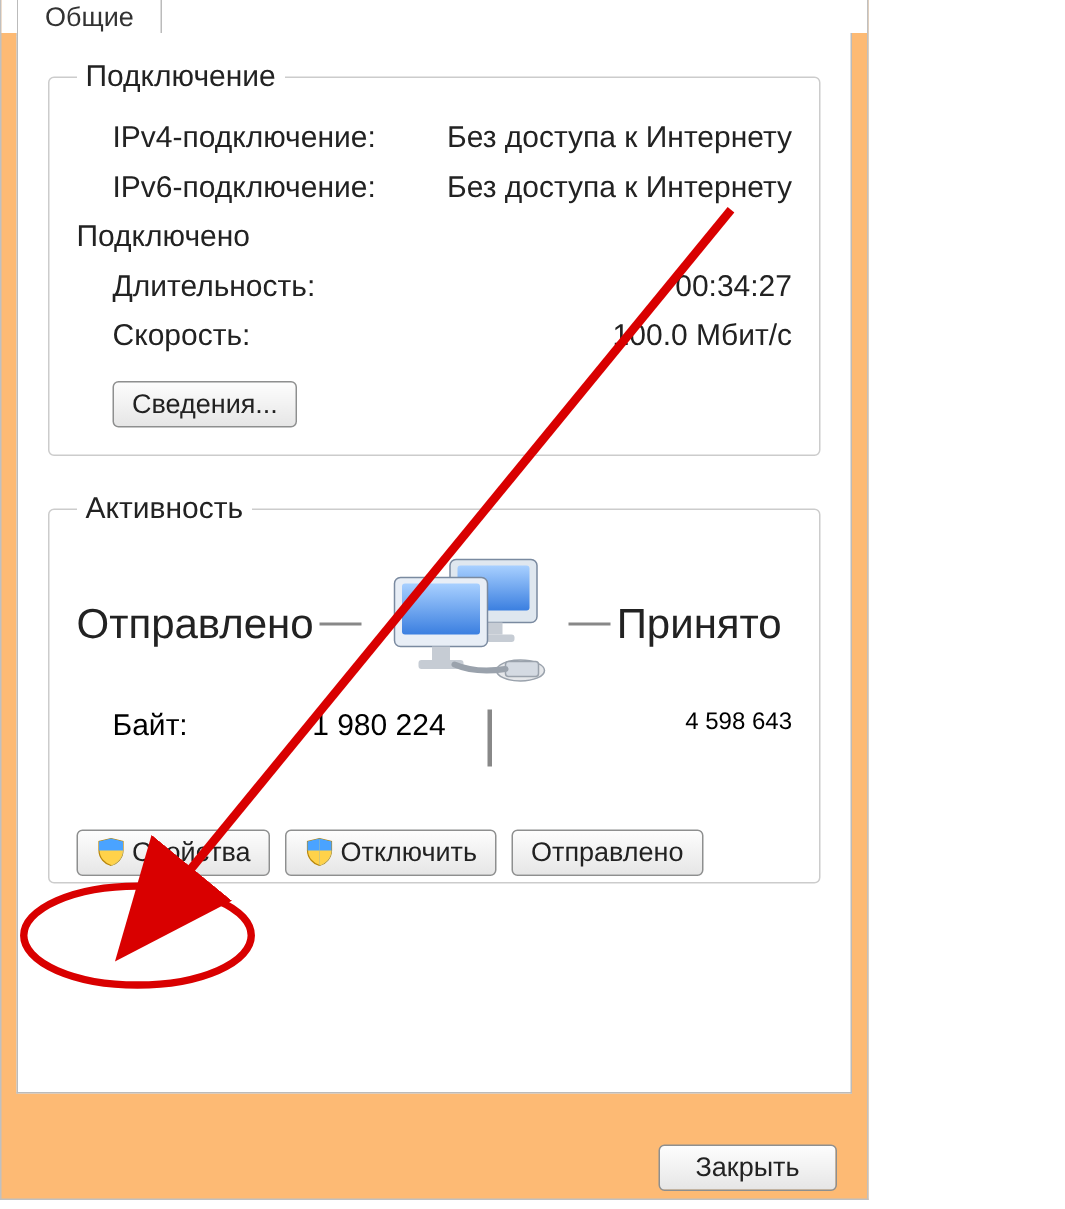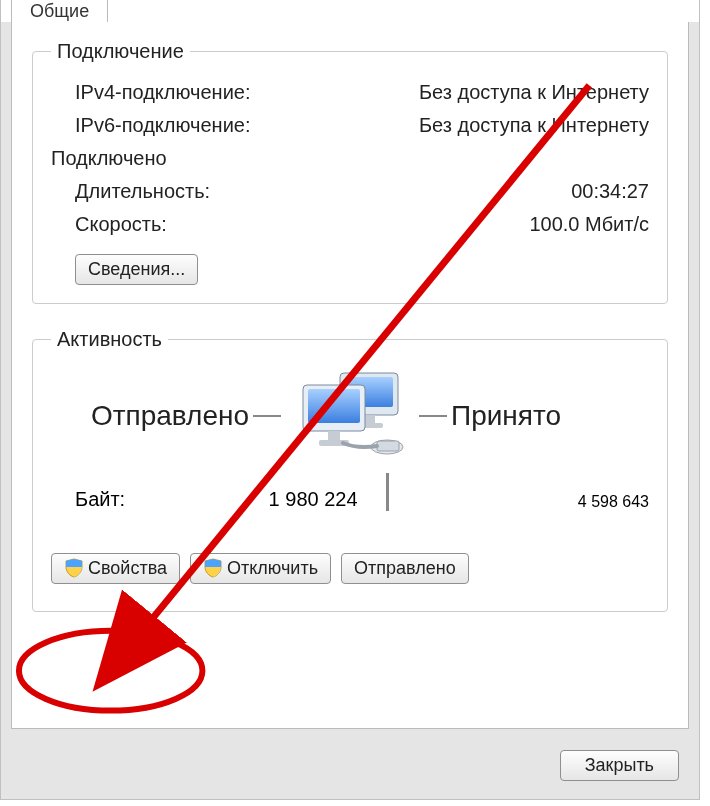--- a/index.html
+++ b/index.html
@@ -10,23 +10,23 @@
     font-size: 18px;
     background: #fff;
     width: 710px;
     height: 806px;
     position: relative;
     overflow: hidden;
   }
   .dialog {
     border: 1px solid #c0c0c0;
     border-top: none;
-    width: 700px;
+    width: 579px;
     height: 800px;
-    background: #e5e5e5;
+    background: #fdba74;
     position: relative;
     overflow: visible;
   }
   .tab-strip {
     height: 22px;
     position: relative;
     background: #fff;
   }
   .tab {
     position: absolute;
@@ -98,36 +98,36 @@
     margin: 0 4px;
     height: 0;
   }
   .monitor-group {
     position: relative;
     width: 130px; height: 90px;
     flex: 0 0 auto;
   }
   .bytes-row {
     display:flex;
-    align-items:flex-end;
+    align-items:flex-start;
     margin-top:6px;
   }
   .bytes-label { flex:0 0 auto; padding-left:24px; font-size:20px;}
   .bytes-sent { flex:1; text-align:right; font-size:20px; }
   .bytes-sep { width:3px; height:38px; background:#888; margin:0 28px;}
   .bytes-recv { flex:1; text-align:right; font-size:16px; }
   .bottom-buttons {
     margin-top:8px;
     display:flex;
     gap:10px;
   }
   .close-area {
     position:absolute;
     right: 20px;
-    bottom: 18px;
+    bottom: 5px;
   }
   .close-btn { padding: 4px 24px; }
   
   .annotation {
     position:absolute;
     left:0; top:0; width:100%; height:100%;
     pointer-events:none;
     z-index:50;
   }
   .shield-icon {
@@ -172,21 +172,21 @@
         <span class="value">100.0 Мбит/с</span>
       </div>
 
       <div style="margin:18px 0 0 24px;">
         <button class="btn">
           <span>Сведения...</span>
         </button>
       </div>
     </fieldset>
 
-    <fieldset style="padding-bottom:27px;">
+    <fieldset style="padding-bottom:4px;">
       <legend>Активность</legend>
 
       <div class="activity-header">
         <span class="act-label" style="text-align:right;">Отправлено</span>
         <span class="act-dash"></span>
         <span class="monitor-group">
           <svg viewBox="0 0 130 90" width="130" height="90">
 
             <defs>
               <linearGradient id="scr" x1="0" y1="0" x2="0" y2="1">

